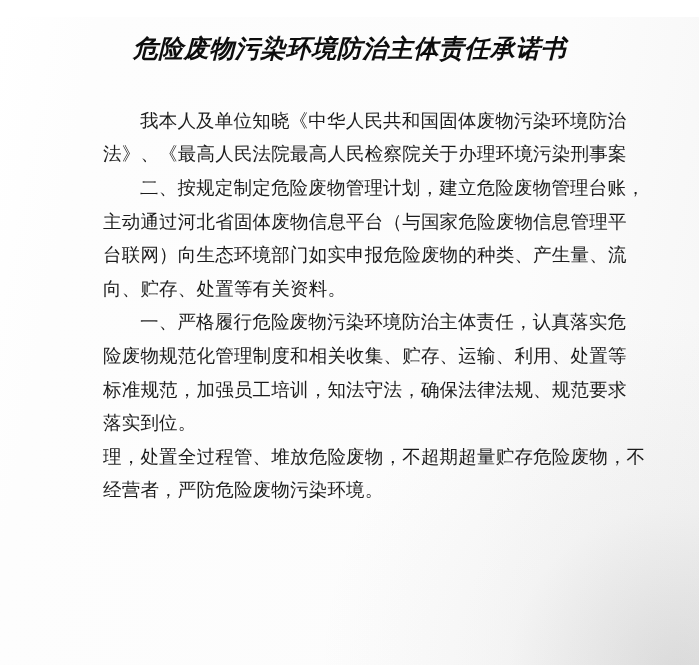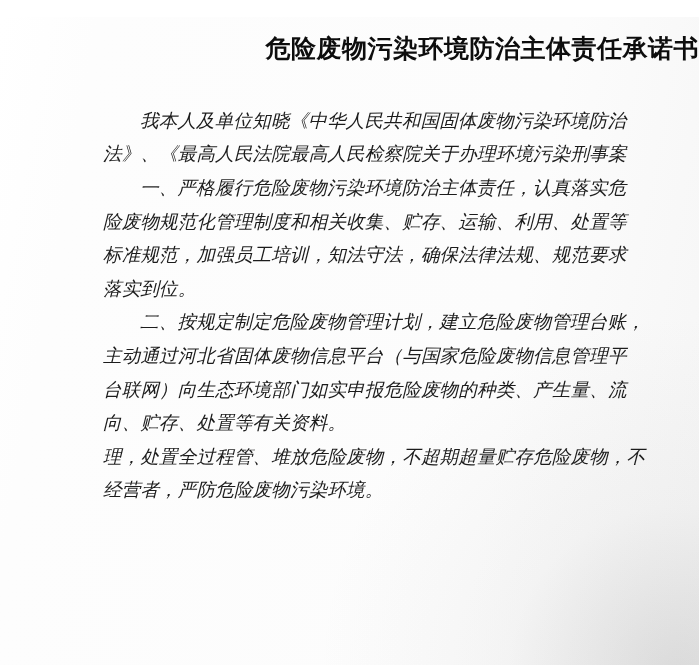--- a/index.html
+++ b/index.html
@@ -17,44 +17,44 @@
     width: 699px;
     height: 665px;
     box-sizing: border-box;
     background:
       radial-gradient(circle at 97% 99%, rgba(120,120,120,0.22), rgba(160,160,160,0.08) 18%, rgba(255,255,255,0) 38%),
       linear-gradient(100deg, #ffffff 0%, #fdfdfd 12%, #fcfcfc 70%, #f5f5f5 100%);
     color: #1c1c1c;
   }
   .doc-title {
     padding-top: 14px;
-    text-align: right;
+    text-align: center;
     font-size: 25px;
     line-height: 36px;
     font-weight: bold;
     color: #0d0d0d;
     letter-spacing: 0.5px;
+    font-style: italic;
   }
   .doc-body {
     margin: 38px 74px 0 103px; 
     font-size: 18.5px;
     line-height: 33.6px;
     color: #1c1c1c;
   }
   .para {
     margin: 0;
     padding: 0;
   }
   .ln {
     display: block;
     text-align: justify;
     text-align-last: justify;
     white-space: nowrap;
     letter-spacing: 0.2px;
-    font-style: italic;
   }
   .ln-first {
     padding-left: 2em; 
   }
   .ln-last {
     text-align-last: left;
   }
 </style>
 </head>
 <body>
@@ -64,31 +64,31 @@
   <h1 class="doc-title">危险废物污染环境防治主体责任承诺书</h1>
 
   <div class="doc-body">
 
     <p class="para">
       <span class="ln ln-first">我本人及单位知晓《中华人民共和国固体废物污染环境防治</span>
       <span class="ln">法》、《最高人民法院最高人民检察院关于办理环境污染刑事案</span>
     </p>
 
     <p class="para">
+      <span class="ln ln-first">二、按规定制定危险废物管理计划，建立危险废物管理台账，</span>
+      <span class="ln">主动通过河北省固体废物信息平台（与国家危险废物信息管理平</span>
+      <span class="ln">台联网）向生态环境部门如实申报危险废物的种类、产生量、流</span>
+      <span class="ln ln-last">向、贮存、处置等有关资料。</span>
+    </p>
+
+    <p class="para">
       <span class="ln ln-first">一、严格履行危险废物污染环境防治主体责任，认真落实危</span>
       <span class="ln">险废物规范化管理制度和相关收集、贮存、运输、利用、处置等</span>
       <span class="ln">标准规范，加强员工培训，知法守法，确保法律法规、规范要求</span>
       <span class="ln ln-last">落实到位。</span>
-    </p>
-
-    <p class="para">
-      <span class="ln ln-first">二、按规定制定危险废物管理计划，建立危险废物管理台账，</span>
-      <span class="ln">主动通过河北省固体废物信息平台（与国家危险废物信息管理平</span>
-      <span class="ln">台联网）向生态环境部门如实申报危险废物的种类、产生量、流</span>
-      <span class="ln ln-last">向、贮存、处置等有关资料。</span>
     </p>
 
     <p class="para">
       <span class="ln">理，处置全过程管、堆放危险废物，不超期超量贮存危险废物，不</span>
       <span class="ln ln-last">经营者，严防危险废物污染环境。</span>
     </p>
 
   </div>
 </div>
 

